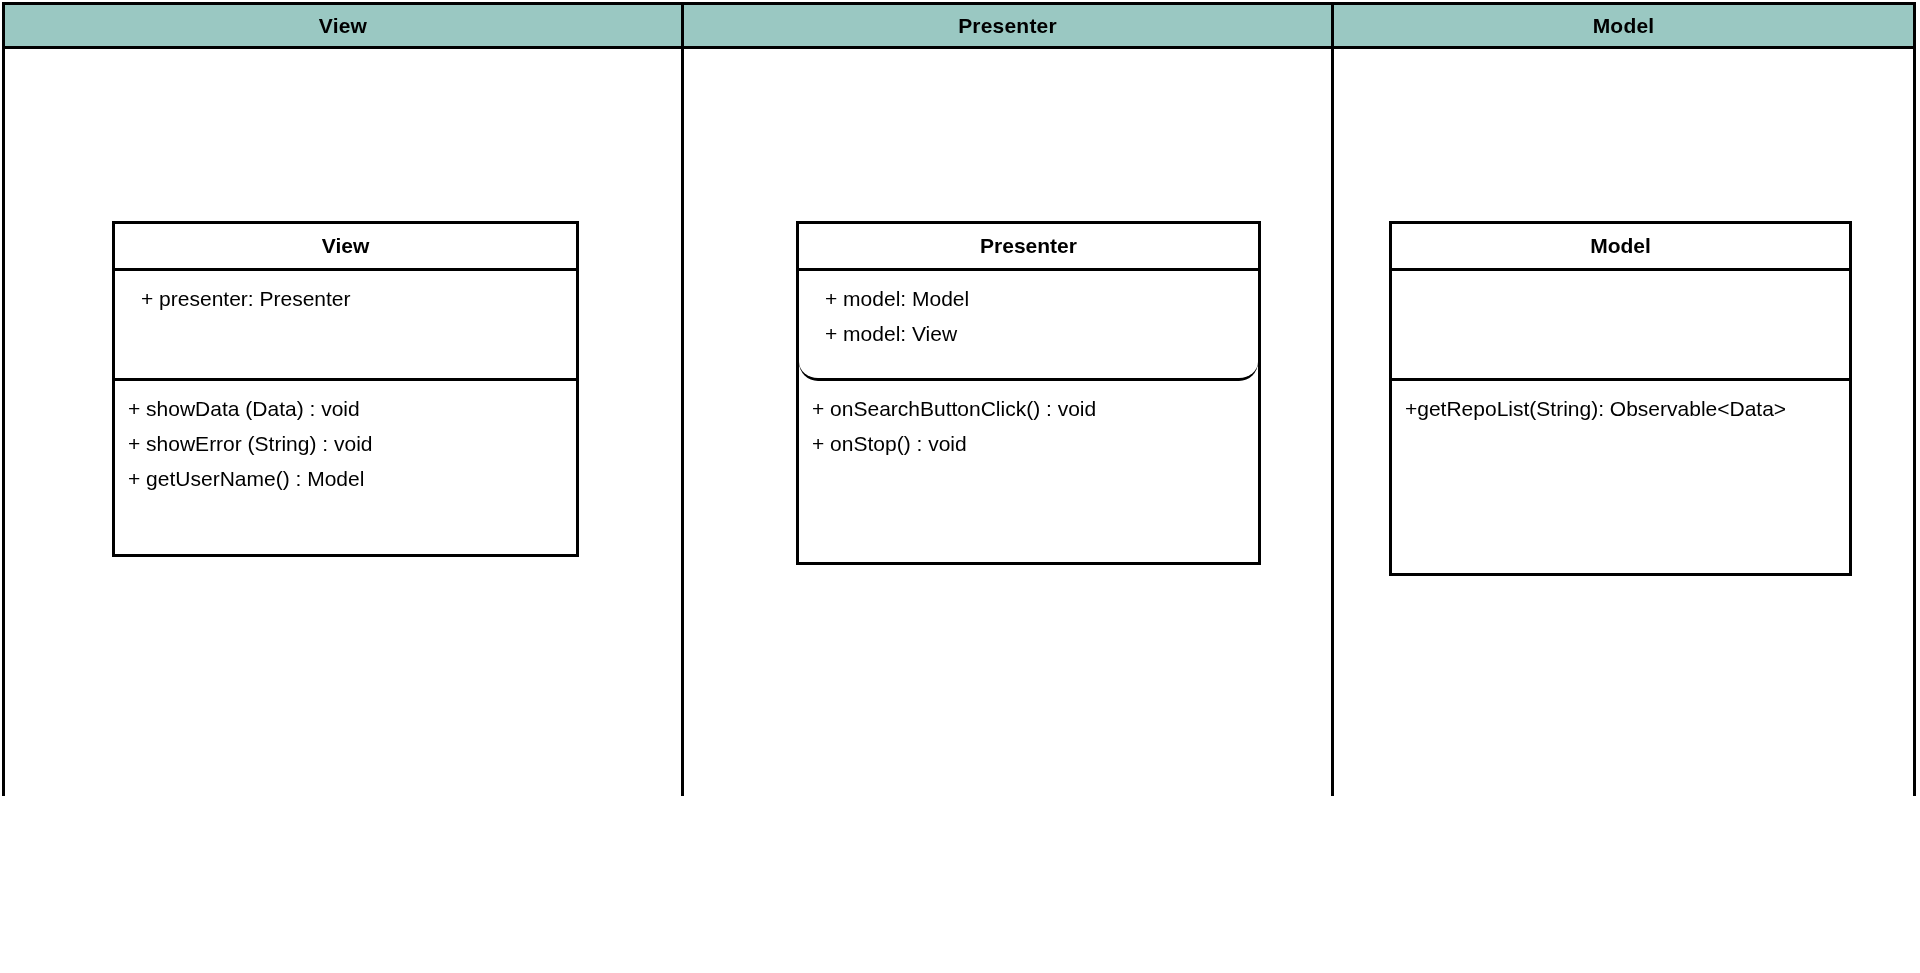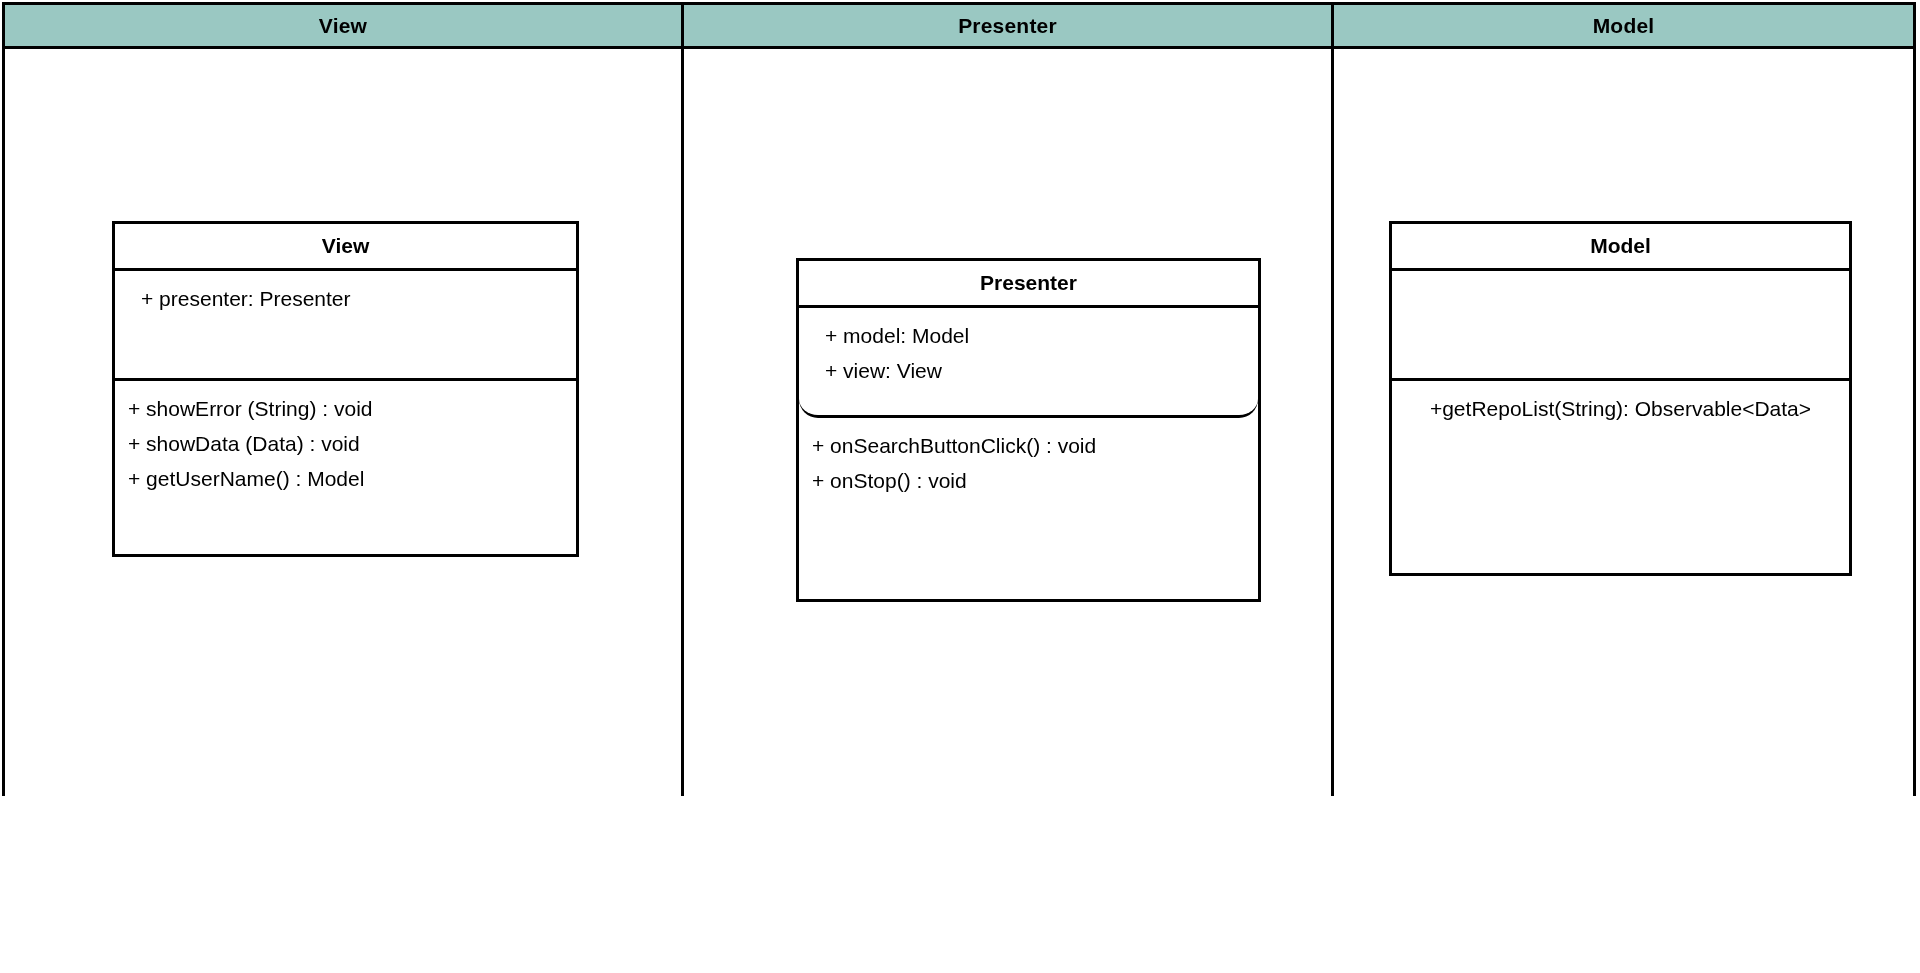--- a/index.html
+++ b/index.html
@@ -40,22 +40,22 @@
     display: flex;
     flex-direction: column;
     box-sizing: border-box;
     background: #ffffff;
   }
   .lane + .lane {
     border-left: 3px solid #000000;
   }
 
   .lane-view      { width: 676px; }
-  .lane-presenter { width: 650px; gap: 37px; }
-  .lane-model     { flex: 1 1 auto; text-align: center; }
+  .lane-presenter { width: 650px; }
+  .lane-model     { flex: 1 1 auto; }
 
   .lane-header {
     height: 44px;
     flex: 0 0 44px;
     background: #9ac8c2;
     border-bottom: 3px solid #000000;
     display: flex;
     align-items: center;
     justify-content: center;
     box-sizing: border-box;
@@ -157,42 +157,42 @@
       <div class="lane-body">
 
         <div class="uml-class class-view">
           <div class="uml-name">
             <span class="uml-name-label">View</span>
           </div>
           <div class="uml-attrs">
             <div class="member">+ presenter: Presenter</div>
           </div>
           <div class="uml-ops">
+            <div class="member">+ showData (Data) : void</div>
             <div class="member">+ showError (String) : void</div>
-            <div class="member">+ showData (Data) : void</div>
             <div class="member">+ getUserName() : Model</div>
           </div>
         </div>
 
       </div>
     </div>
 
     <div class="lane lane-presenter">
       <div class="lane-header">
         <span class="lane-header-label">Presenter</span>
       </div>
       <div class="lane-body">
 
         <div class="uml-class class-presenter">
           <div class="uml-name">
             <span class="uml-name-label">Presenter</span>
           </div>
           <div class="uml-attrs">
             <div class="member">+ model: Model</div>
-            <div class="member">+ view: View</div>
+            <div class="member">+ model: View</div>
           </div>
           <div class="uml-ops">
             <div class="member">+ onSearchButtonClick() : void</div>
             <div class="member">+ onStop() : void</div>
           </div>
         </div>
 
       </div>
     </div>
 

